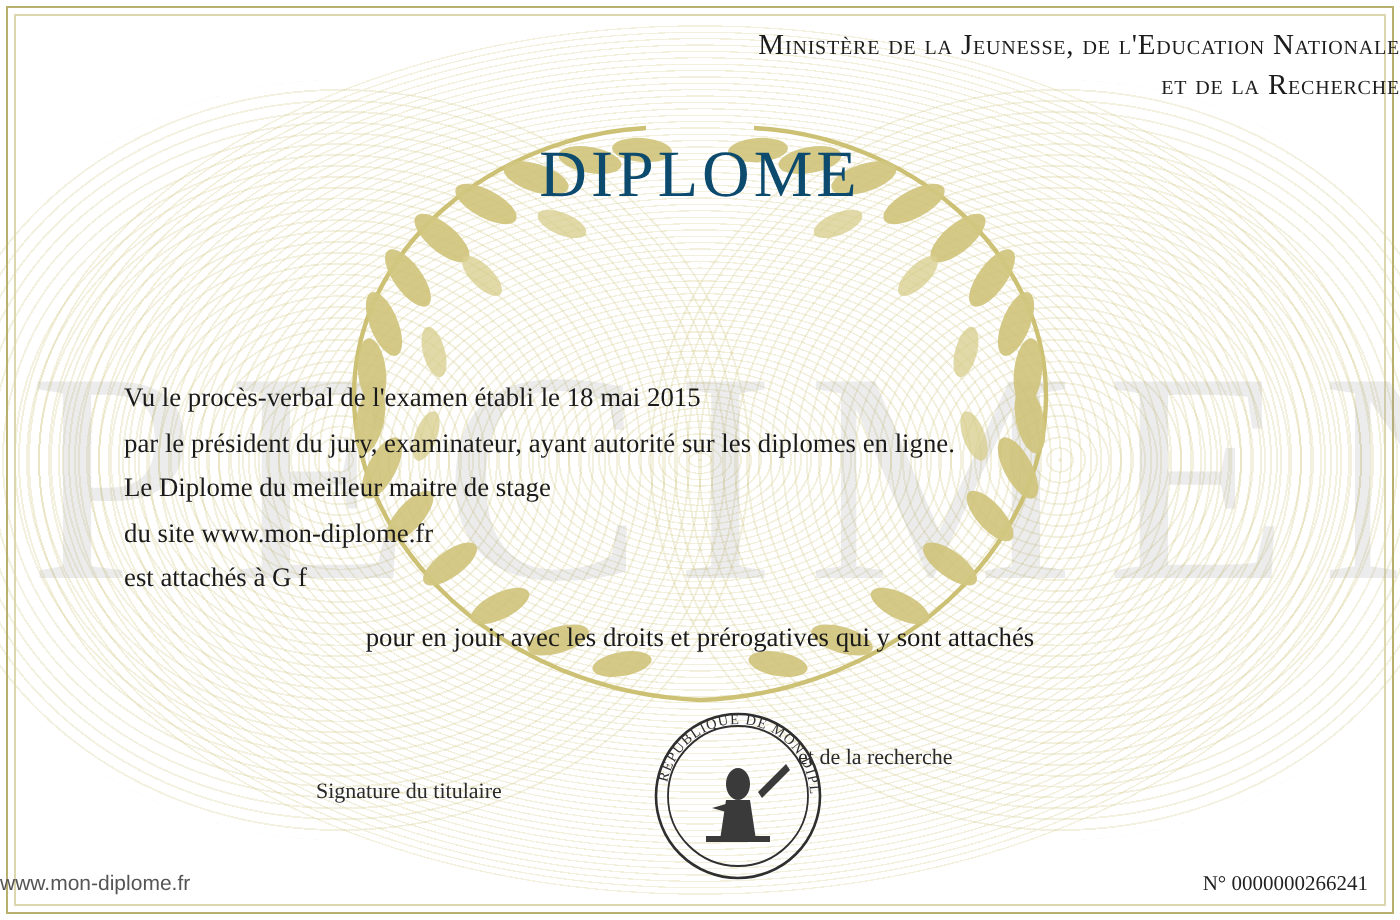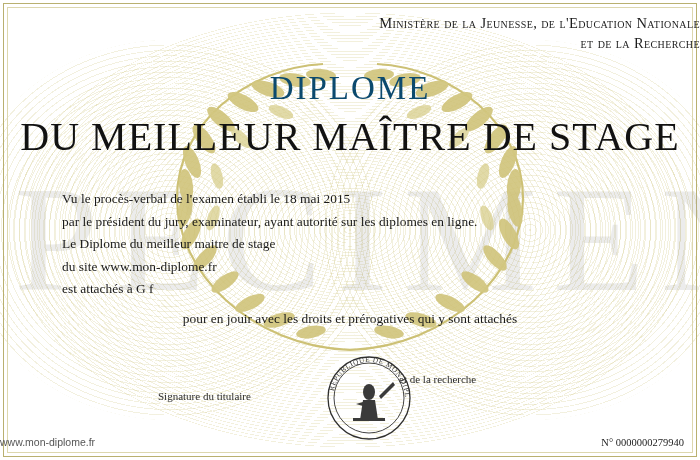--- a/index.html
+++ b/index.html
@@ -267,21 +267,20 @@
       <ellipse cx="264" cy="54" rx="13" ry="5.5" transform="rotate(158 264 54)"></ellipse>
     </g>
   </svg>
 
   <div class="ministry">
     <span>Ministère de la Jeunesse, de l'Education Nationale</span>
     <span class="line2">et de la Recherche</span>
   </div>
 
   <div class="title-main">DIPLOME</div>
-  <div class="title-sub">DU MEILLEUR MAÎTRE DE STAGE</div>
 
   <div class="body-block">
     <div>Vu le procès-verbal de l'examen établi le 18 mai 2015</div>
     <div>par le président du jury, examinateur, ayant autorité sur les diplomes en ligne.</div>
     <div>Le Diplome du meilleur maitre de stage</div>
     <div>du site www.mon-diplome.fr</div>
     <div>est attachés à G f</div>
   </div>
 
   <div class="enjoy-line">pour en jouir avec les droits et prérogatives qui y sont attachés</div>
@@ -303,15 +302,15 @@
     <g fill="#3a3a3a">
       <ellipse cx="46" cy="40" rx="6" ry="8"></ellipse>
       <path d="M40 48 L52 48 L55 68 L37 68 Z"></path>
       <path d="M33 52 L40 50 L40 54 Z"></path>
       <path d="M56 44 L70 30 L72 33 L58 47 Z"></path>
       <path d="M30 66 h32 v3 h-32 z"></path>
     </g>
   </svg>
 
   <div class="footer-left">www.mon-diplome.fr</div>
-  <div class="footer-right">N° 0000000279940</div>
+  <div class="footer-right">N° 0000000266241</div>
 
 </div>
 
 </body></html>

